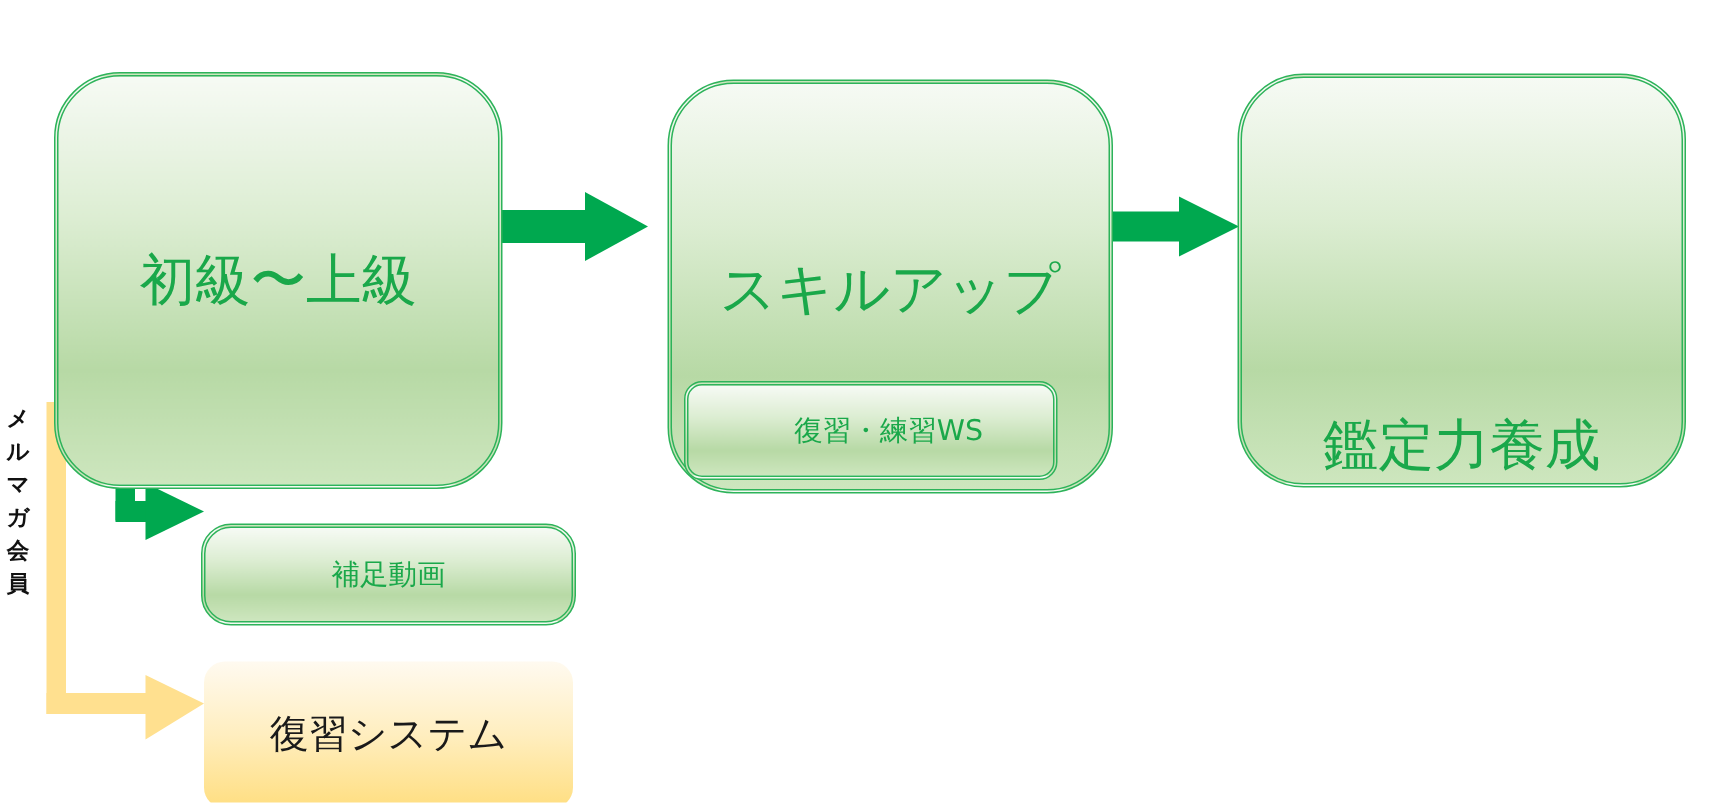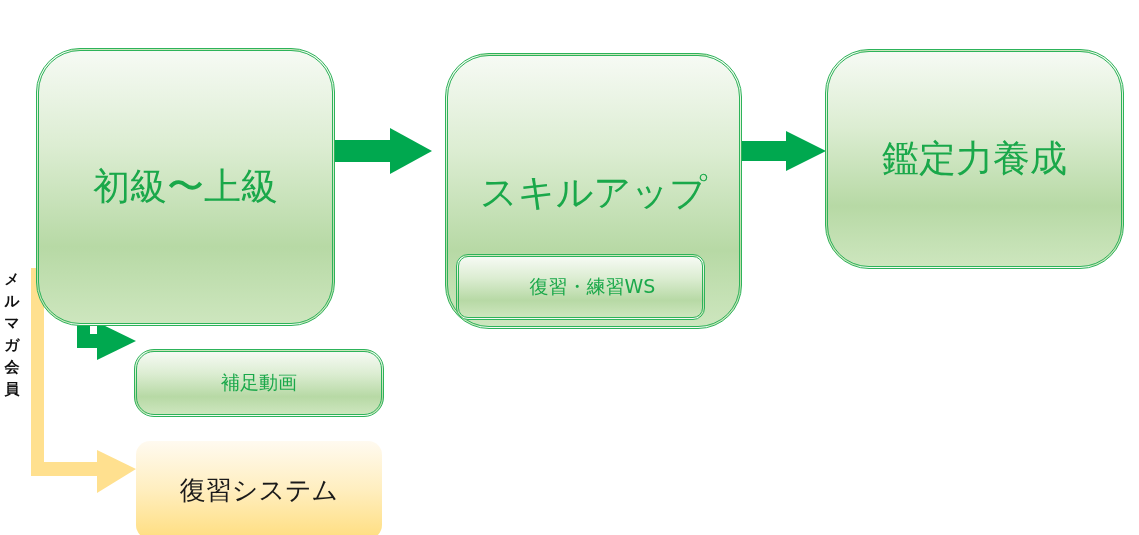--- a/index.html
+++ b/index.html
@@ -59,21 +59,21 @@
 </div>
 
 <div class="box green-box big" style="left:445px; top:14px; width:297px; height:276px; align-items:flex-start; padding-top:112px;">
   <span>スキルアップ</span>
 </div>
 
 <div class="box green-box sub" style="left:456px; top:215px; width:249px; height:66px;padding-left:24px;">
   <span>復習・練習WS</span>
 </div>
 
-<div class="box green-box big" style="left:825px; top:10px; width:299px; height:220px;">
+<div class="box green-box big" style="left:825px; top:10px; width:299px; height:276px;align-items:flex-end;">
   <span>鑑定力養成</span>
 </div>
 
 <div class="box green-box sub" style="left:134px; top:310px; width:250px; height:68px;border-radius:20px;">
   <span>補足動画</span>
 </div>
 
 <div class="box yellow-box" style="left:136px; top:425px; width:246px; height:98px;">
   <span>復習システム</span>
 </div>

